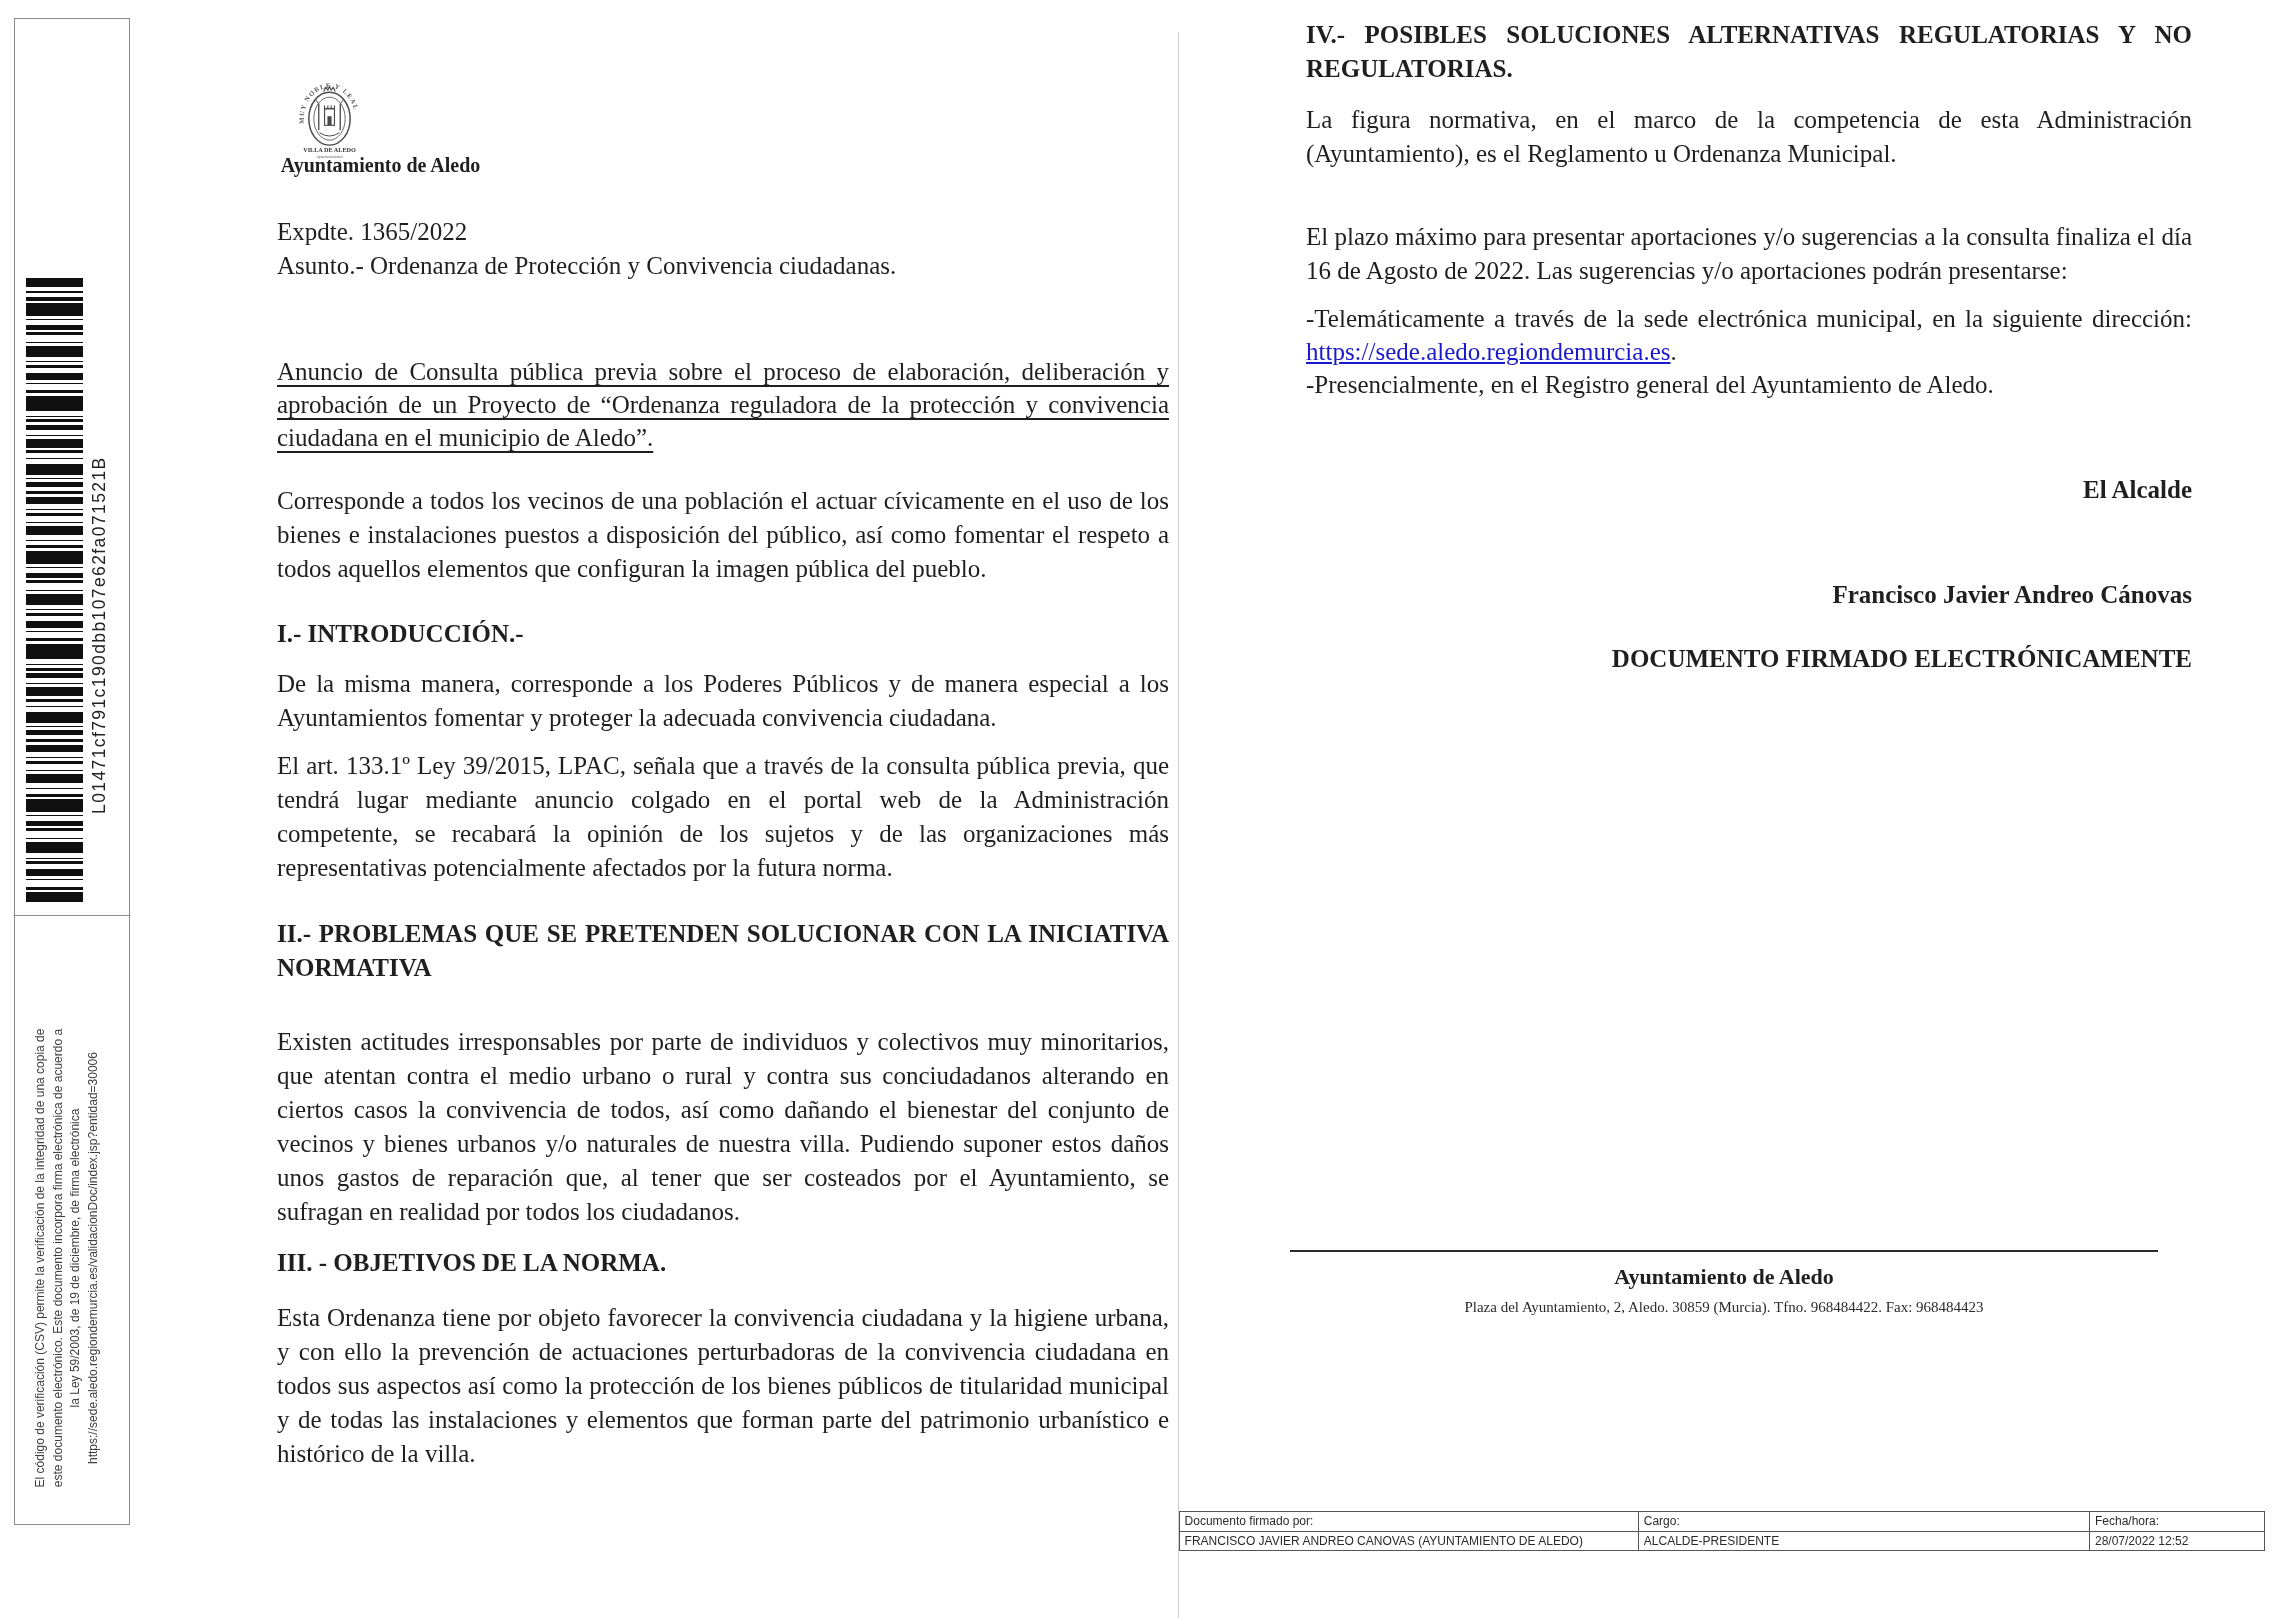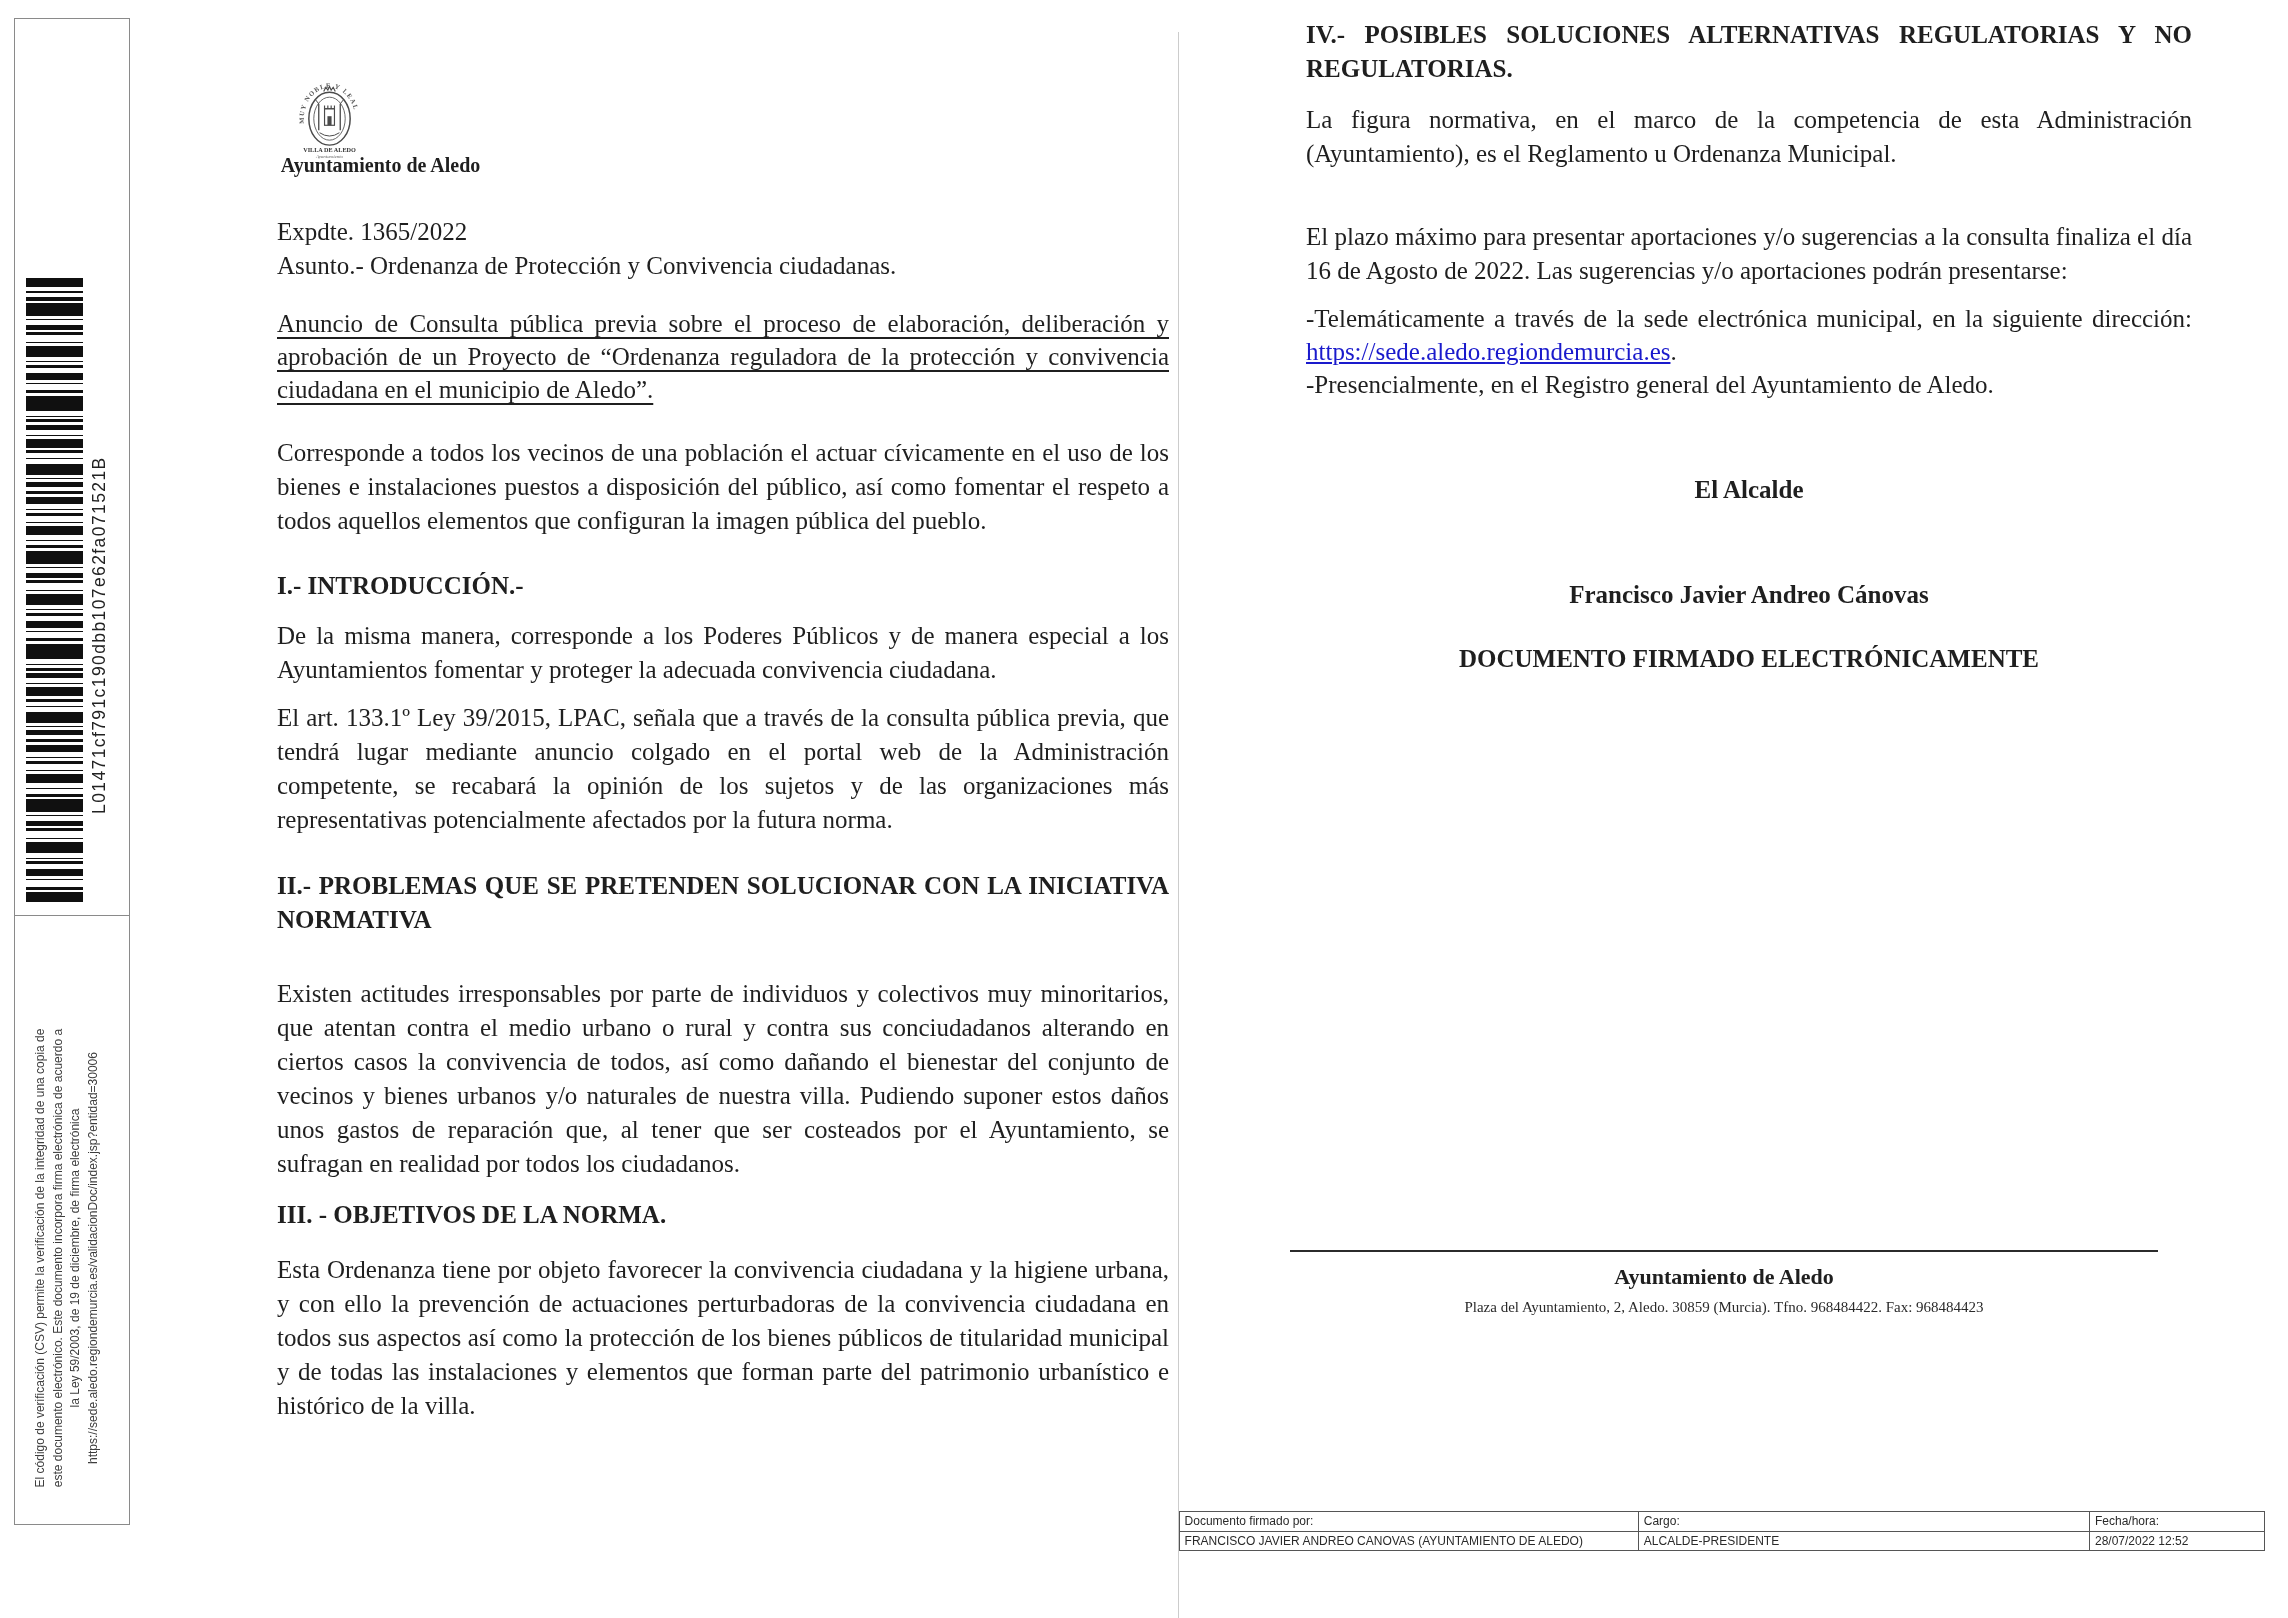--- a/index.html
+++ b/index.html
@@ -24,21 +24,21 @@
     font-family:"Liberation Sans",sans-serif;font-size:12px;line-height:17.5px;
     color:#3d3d3d;text-align:center;white-space:nowrap;
   }
   
   .page-divider{position:absolute;left:1178px;top:32px;width:0.9px;height:1587px;background:#cccccc;}
   
   .body-text{font-size:25px;line-height:34px;text-align:justify;}
   .jl{text-align:justify;text-align-last:justify;}
   .bold{font-weight:bold;}
   .ul-line{text-decoration:underline;text-decoration-thickness:1.8px;text-underline-offset:4.6px;}
-  .centered{text-align:center;}
+  .centered{text-align:right;}
   
   .page-left{position:absolute;left:277px;top:0;width:892px;}
   .logo-svg{position:absolute;left:11px;top:79px;}
   .org-name{position:absolute;left:3.7px;top:154px;font-size:20px;font-weight:bold;white-space:nowrap;}
   .flow-left{position:absolute;left:0;top:215px;width:892px;}
   
   .page-right{position:absolute;left:1306px;top:0;width:886px;}
   .flow-right{position:absolute;left:0;top:18px;width:886px;}
   .doclink{color:#1a1acc;text-decoration:underline;}
   
@@ -167,21 +167,21 @@
     <text x="50" y="96" text-anchor="middle" font-size="6" font-style="italic" fill="#666" font-family="Liberation Serif,serif">Ayuntamiento</text>
   </svg>
   <div class="org-name">Ayuntamiento de Aledo</div>
 
   <div class="flow-left">
     <div class="body-text" style="text-align:left;">
       <div>Expdte. 1365/2022</div>
       <div>Asunto.- Ordenanza de Protección y Convivencia ciudadanas.</div>
     </div>
 
-    <div class="body-text" style="margin-top:24px;line-height:33px;">
+    <div class="body-text" style="margin-top:72px;line-height:33px;">
       <div class="jl ul-line">Anuncio de Consulta pública previa sobre el proceso de elaboración, deliberación y</div>
       <div class="jl ul-line">aprobación de un Proyecto de “Ordenanza reguladora de la protección y convivencia</div>
       <div class="ul-line" style="text-align:left;">ciudadana en el municipio de Aledo”.</div>
     </div>
 
     <div class="body-text" style="margin-top:30px;">Corresponde a todos los vecinos de una población el actuar cívicamente en el uso de los bienes e instalaciones puestos a disposición del público, así como fomentar el respeto a todos aquellos elementos que configuran la imagen pública del pueblo.</div>
 
     <div class="body-text bold" style="margin-top:31px;text-align:left;">I.- INTRODUCCIÓN.-</div>
     <div class="body-text" style="margin-top:15.7px;">De la misma manera, corresponde a los Poderes Públicos y de manera especial a los Ayuntamientos fomentar y proteger la adecuada convivencia ciudadana.</div>
     <div class="body-text" style="margin-top:14.8px;">El art. 133.1º Ley 39/2015, LPAC, señala que a través de la consulta pública previa, que tendrá lugar mediante anuncio colgado en el portal web de la Administración competente,  se recabará la opinión de los sujetos y de las organizaciones más representativas potencialmente afectados por la futura norma.</div>

